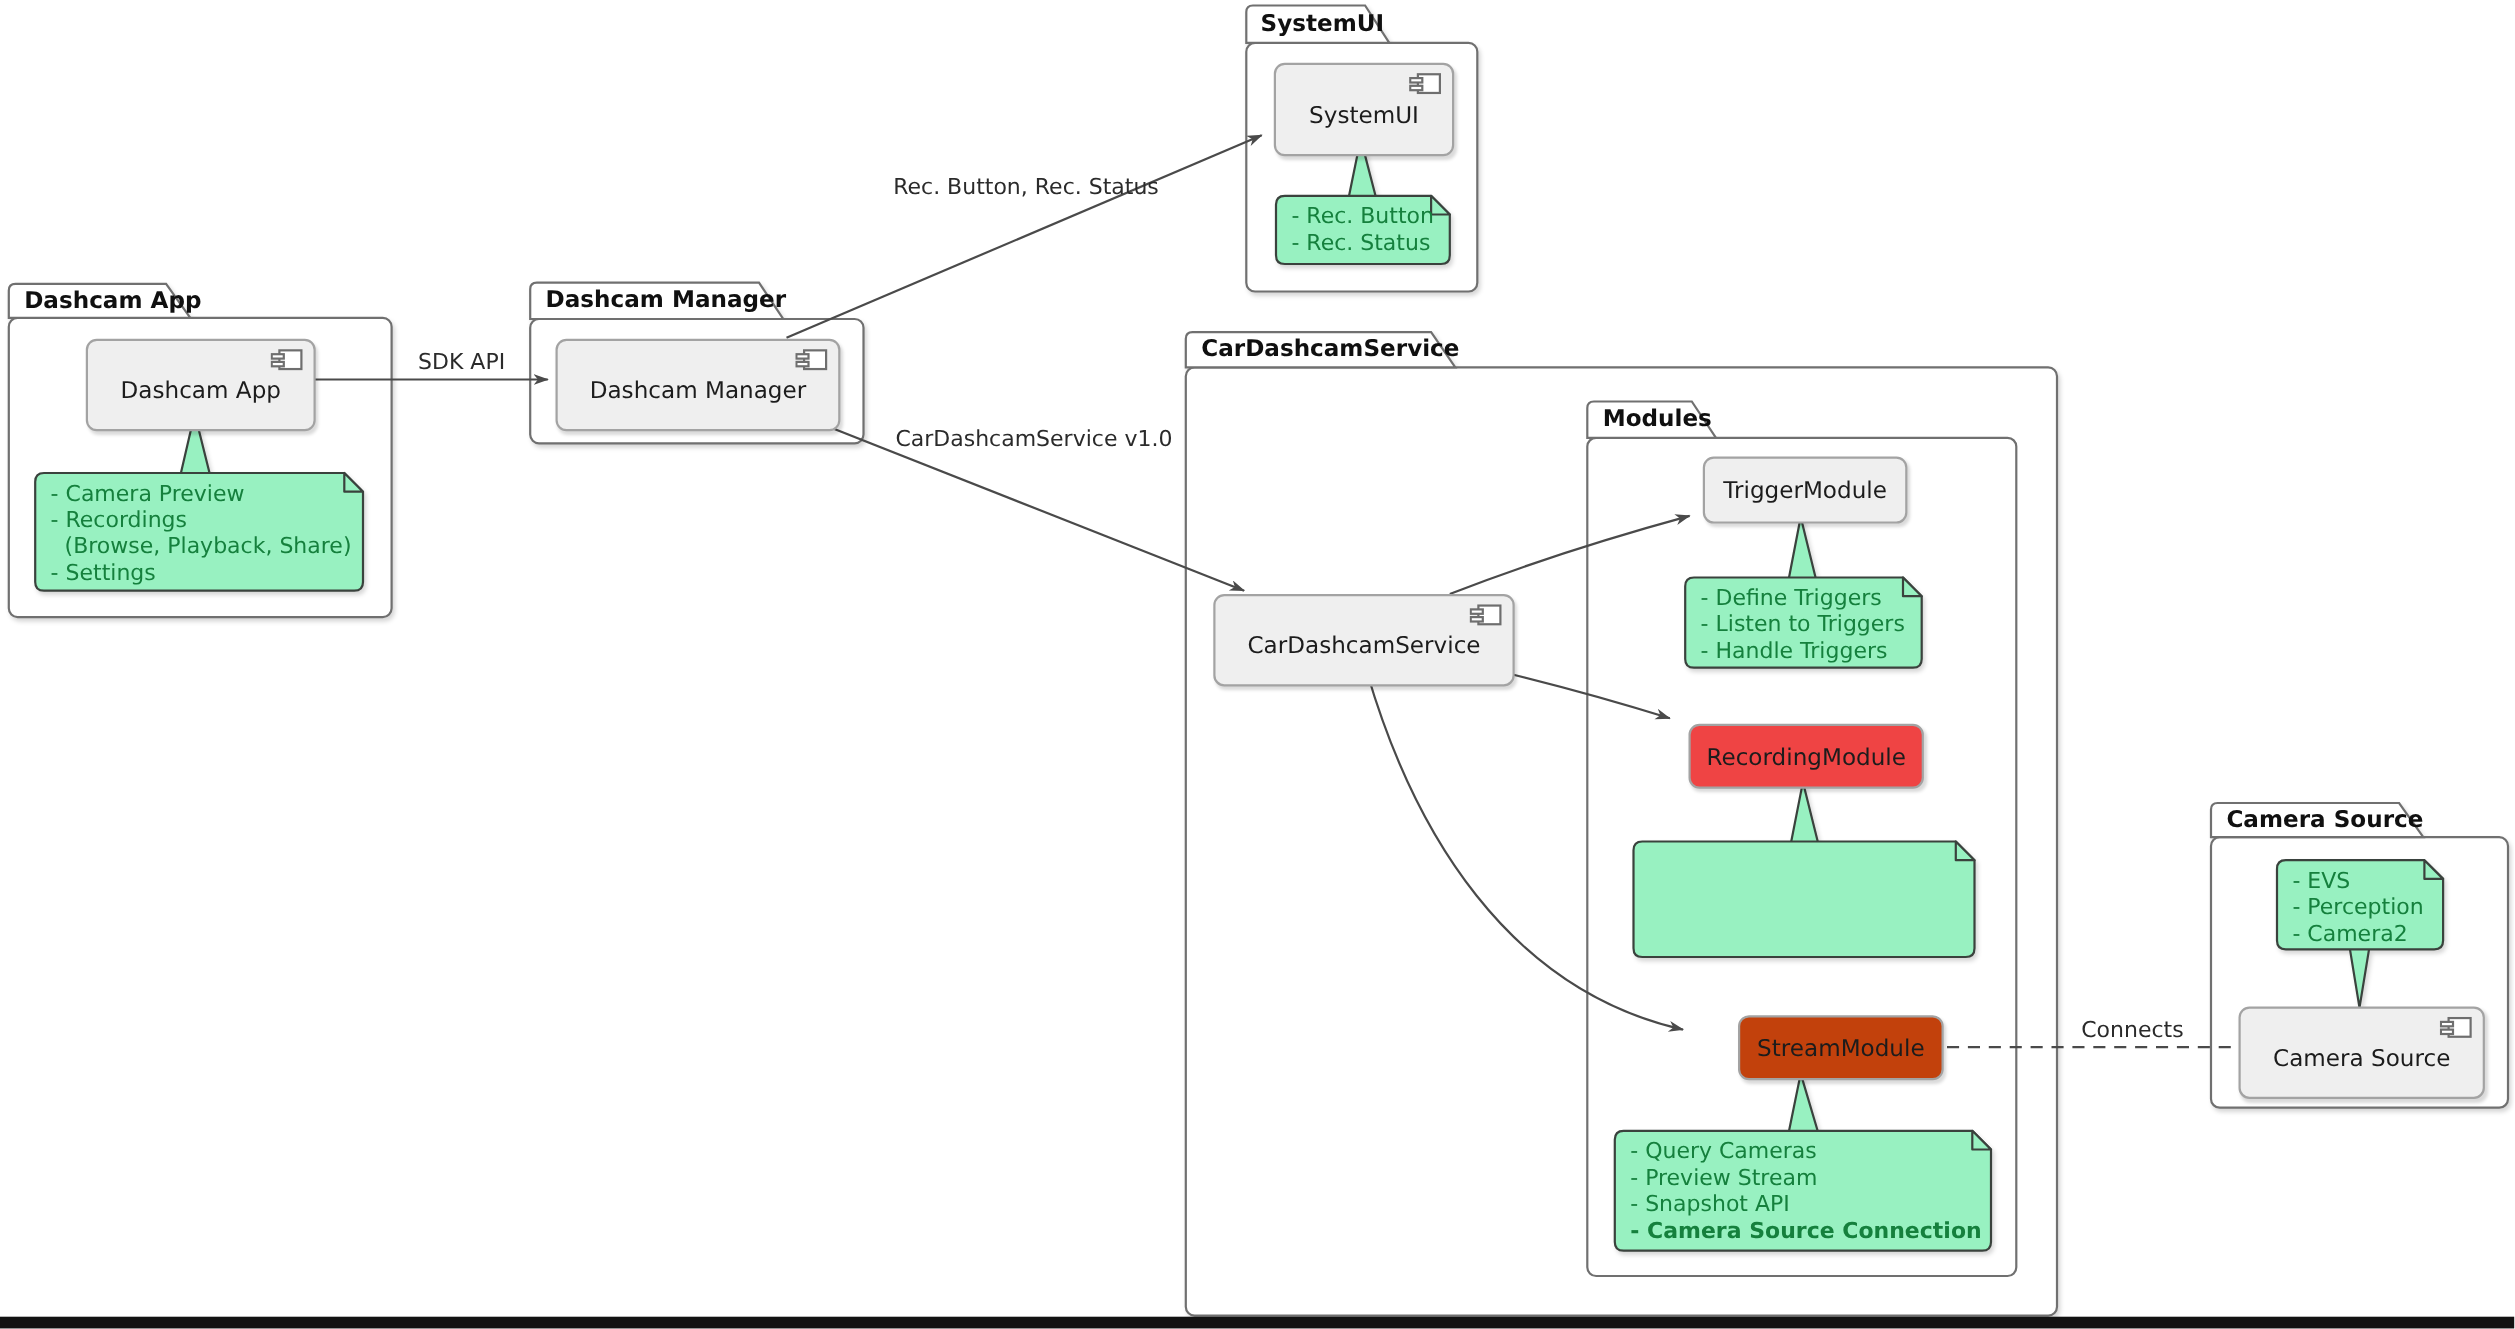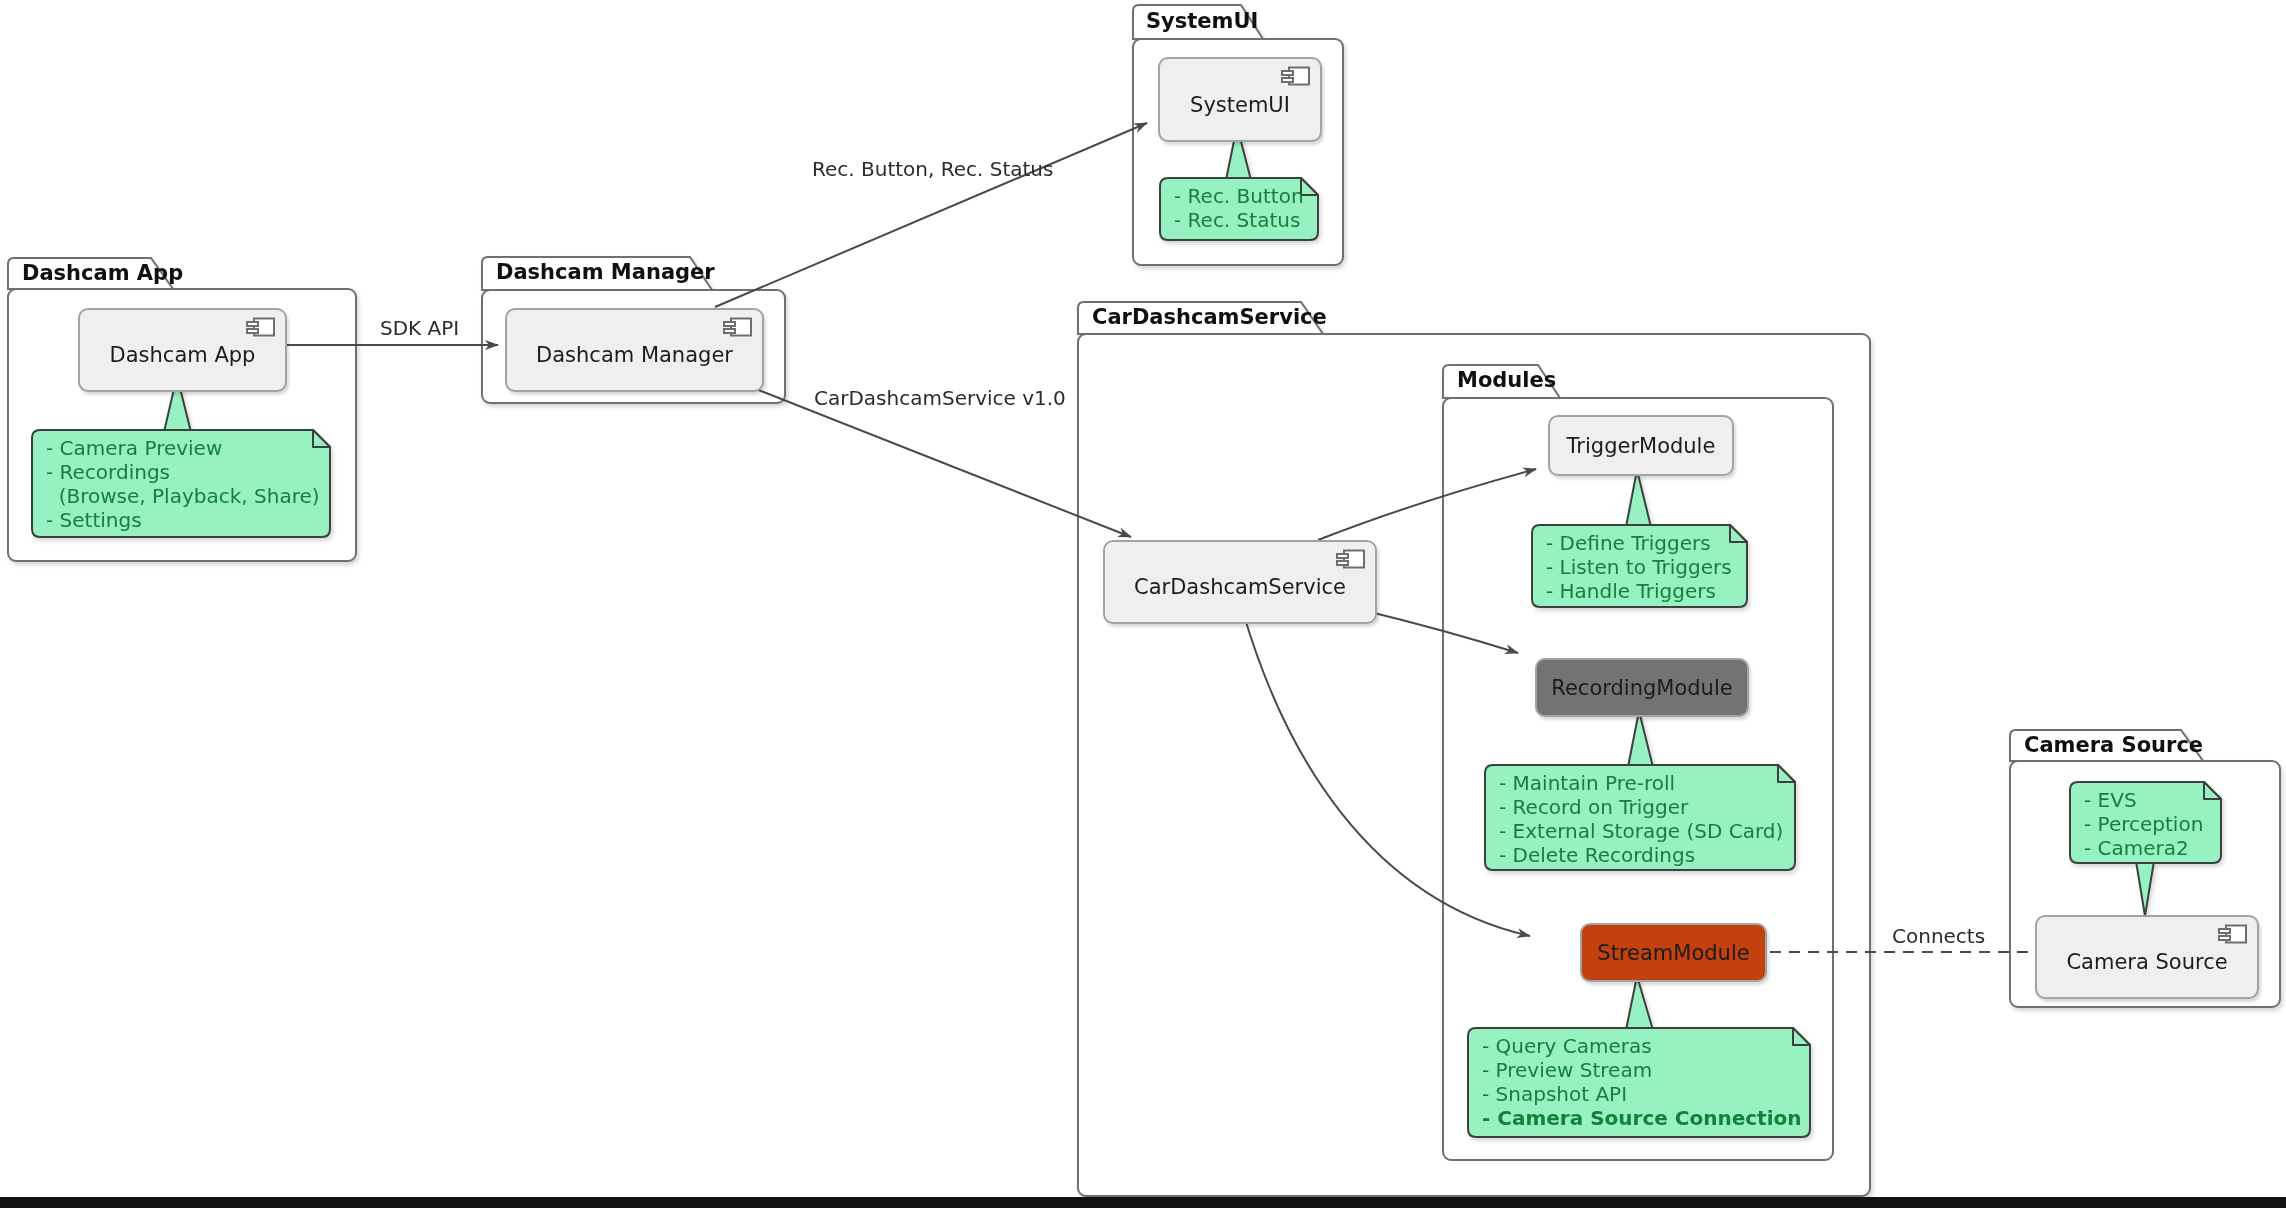--- a/index.html
+++ b/index.html
@@ -131,21 +131,21 @@
         <rect x="8" y="1.5" width="20" height="17" fill="#fff" stroke="#6e6e6e" stroke-width="2"></rect>
         <rect x="1" y="5" width="11" height="4" fill="#fff" stroke="#6e6e6e" stroke-width="2"></rect>
         <rect x="1" y="12" width="11" height="4" fill="#fff" stroke="#6e6e6e" stroke-width="2"></rect>
       </svg>
   </div>
 
   <div class="component" style="left: 1548px; top: 415px; width: 182px; height: 57px; background: rgb(239, 239, 239);">
     <span>TriggerModule</span>
   </div>
 
-  <div class="component" style="left: 1535px; top: 658px; width: 210px; height: 55px; background: #737373;">
+  <div class="component" style="left: 1535px; top: 658px; width: 210px; height: 55px; background: #ef4444;">
     <span>RecordingModule</span>
   </div>
 
   <div class="component" style="left: 1580px; top: 923px; width: 183px; height: 55px; background: #c2410c;">
     <span>StreamModule</span>
   </div>
 
   <div class="component with-icon" style="left: 2035px; top: 915px; width: 220px; height: 70px; background: rgb(239, 239, 239);">
     <span>Camera Source</span>
     <svg class="comp-icon" width="30" height="22" viewBox="0 0 30 22">
@@ -163,26 +163,20 @@
     </div>
   <div class="note-text" style="left:1174px;top:184px;">
       <div class="note-line">- Rec. Button</div>
       <div class="note-line">- Rec. Status</div>
     </div>
   <div class="note-text" style="left:1546px;top:531px;">
       <div class="note-line">- Define Triggers</div>
       <div class="note-line">- Listen to Triggers</div>
       <div class="note-line">- Handle Triggers</div>
     </div>
-  <div class="note-text" style="left:1499px;top:771px;">
-      <div class="note-line">- Maintain Pre-roll</div>
-      <div class="note-line">- Record on Trigger</div>
-      <div class="note-line">- External Storage (SD Card)</div>
-      <div class="note-line">- Delete Recordings</div>
-    </div>
   <div class="note-text" style="left:1482px;top:1034px;">
       <div class="note-line">- Query Cameras</div>
       <div class="note-line">- Preview Stream</div>
       <div class="note-line">- Snapshot API</div>
       <div class="note-line" style="font-weight: bold;">- Camera Source Connection</div>
     </div>
   <div class="note-text" style="left:2084px;top:788px;">
       <div class="note-line">- EVS</div>
       <div class="note-line">- Perception</div>
       <div class="note-line">- Camera2</div>

